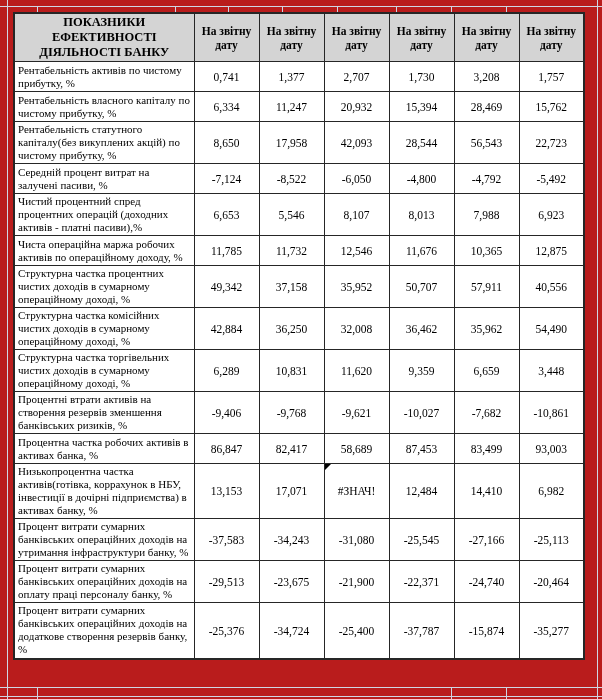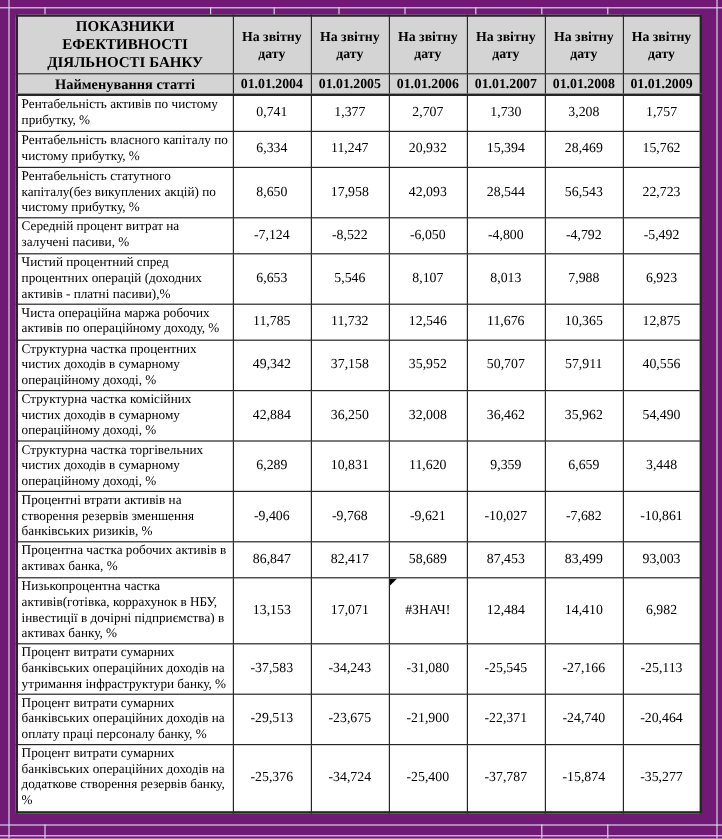--- a/index.html
+++ b/index.html
@@ -1,16 +1,16 @@
 <!DOCTYPE html>
 <html><head>
 <meta charset="utf-8">
 <style>
   html,body{margin:0;padding:0;background:#ffffff;}
-  .page{position:relative;width:602px;height:699px;background:#701a75;overflow:hidden;
+  .page{position:relative;width:602px;height:699px;background:#b91c1c;overflow:hidden;
         font-family:"Liberation Serif",serif;}
   
   .grid-h,.grid-v{position:absolute;background:#cfd6e4;}
   .grid-h{height:1px;left:0;width:602px;}
   .grid-v{width:1px;}
   
   table.report{position:absolute;left:13px;top:12px;width:570px;
         border-collapse:collapse;table-layout:fixed;
         border:2px solid #262626;background:#ffffff;}
   table.report th,table.report td{border:1px solid #262626;color:#000;overflow:hidden;}
@@ -63,29 +63,20 @@
     <thead>
       <tr id="hdr1" style="height:33px;">
         <th class="hdr title"><span>ПОКАЗНИКИ ЕФЕКТИВНОСТІ</span><br><span>ДІЯЛЬНОСТІ  БАНКУ</span></th>
       <th class="hdr top">На звітну дату</th>
           <th class="hdr top">На звітну дату</th>
           <th class="hdr top">На звітну дату</th>
           <th class="hdr top">На звітну дату</th>
           <th class="hdr top">На звітну дату</th>
           <th class="hdr top">На звітну дату</th>
         </tr>
-      <tr id="hdr2" style="height:17px;">
-        <th class="hdr sub">Найменування статті</th>
-      <th class="hdr date">01.01.2004</th>
-          <th class="hdr date">01.01.2005</th>
-          <th class="hdr date">01.01.2006</th>
-          <th class="hdr date">01.01.2007</th>
-          <th class="hdr date">01.01.2008</th>
-          <th class="hdr date">01.01.2009</th>
-        </tr>
     </thead>
     <tbody id="tbody">
         <tr style="height: 30px;">
           <th class="rowname">Рентабельність активів по чистому прибутку, %</th>
           <td class="val">0,741</td>
           <td class="val">1,377</td>
           <td class="val">2,707</td>
           <td class="val">1,730</td>
           <td class="val">3,208</td>
           <td class="val">1,757</td>

